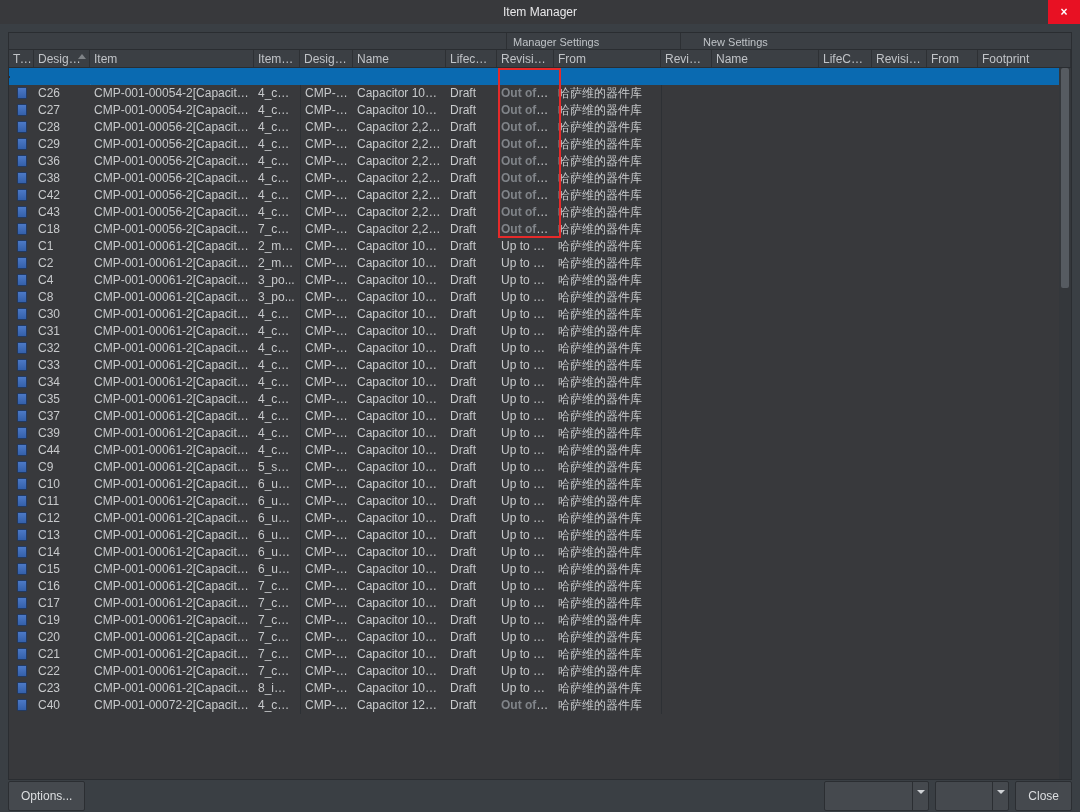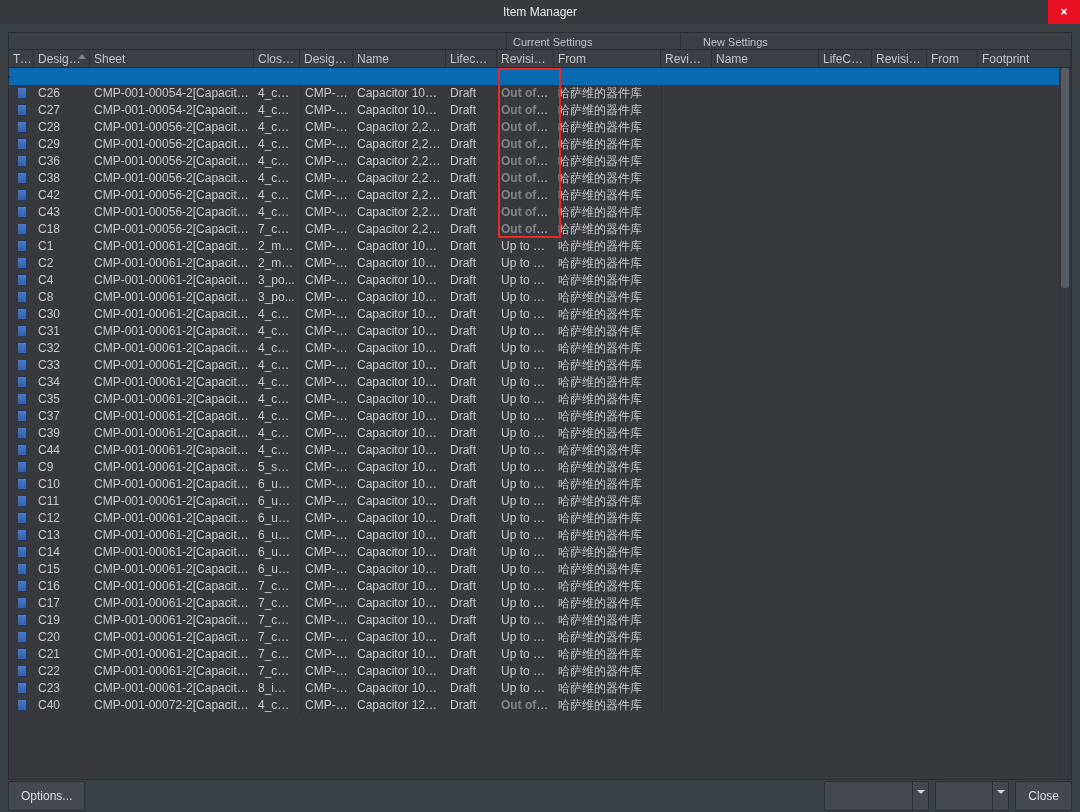--- a/index.html
+++ b/index.html
@@ -67,28 +67,28 @@
   <div class="titlebar">
     <div class="title">Item Manager</div>
     <div class="close-btn">×</div>
   </div>
 
   <div class="content">
 
     <div class="grid-wrapper">
       <div class="header-band">
         <div class="band-left"></div>
-        <div class="band-cs">Current Settings</div>
+        <div class="band-cs">Manager Settings</div>
         <div class="band-ns">New Settings</div>
       </div>
       <div class="grid-head" id="grid-head">
           <div class="hcell col-type">Type</div>
           <div class="hcell col-desig">Designator<span class="sort-ind"></span></div>
-          <div class="hcell col-item">Sheet</div>
-          <div class="hcell col-docu">Close...</div>
+          <div class="hcell col-item">Item</div>
+          <div class="hcell col-docu">Items...</div>
           <div class="hcell col-ditem">Design It...</div>
           <div class="hcell col-name1">Name</div>
           <div class="hcell col-life">Lifecycle St...</div>
           <div class="hcell col-rev">Revision S...</div>
           <div class="hcell col-from1">From</div>
           <div class="hcell col-rhrid">Revision HRID</div>
           <div class="hcell col-name2">Name</div>
           <div class="hcell col-life2">LifeCycle S...</div>
           <div class="hcell col-rev2">Revision St...</div>
           <div class="hcell col-from2">From</div>

